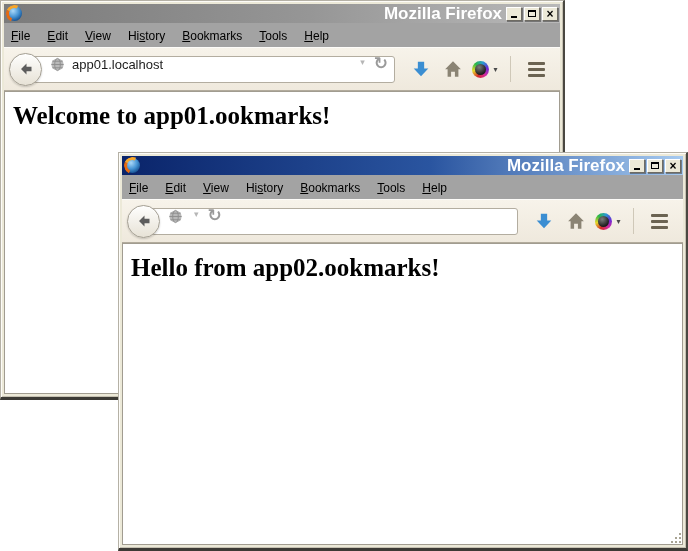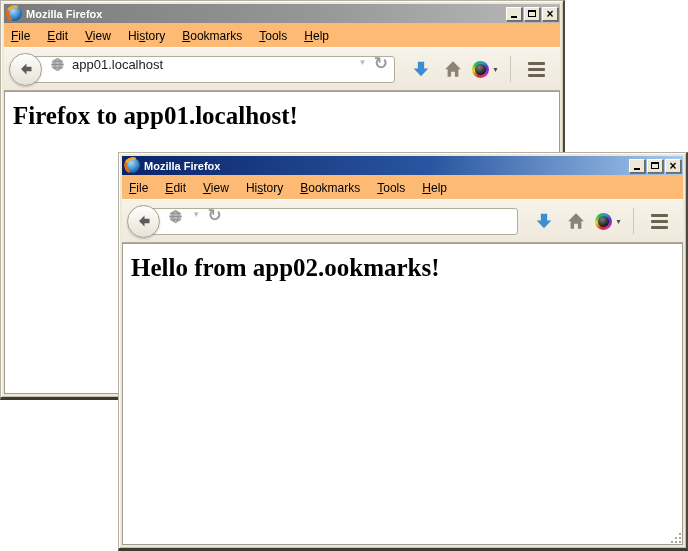--- a/index.html
+++ b/index.html
@@ -20,37 +20,37 @@
     padding:3px;
     display:flex;flex-direction:column;
   }
   .win-back{left:0;top:0;width:565px;height:400px;}
   .win-front{left:118px;top:152px;width:570px;height:399px;}
 
   
   .titlebar{height:19px;flex:none;display:flex;align-items:center;gap:4px;padding:0 2px 0 3px;}
   .titlebar.active{background:linear-gradient(90deg,#0a246a 0%,#2a55a0 55%,#a6caf0 100%);}
   .titlebar.inactive{background:linear-gradient(90deg,#7b7b7b 0%,#969696 55%,#b9b9b9 100%);}
-  .title-text{color:#fff;font-weight:bold;font-size:11px;flex:1;white-space:nowrap;cursor:default;}
+  .title-text{color:#fff;font-weight:bold;font-size:17px;flex:1;white-space:nowrap;cursor:default;text-align:right;}
   .ff-icon{width:15px;height:15px;border-radius:50%;flex:none;position:relative;
     background:radial-gradient(circle at 40% 32%,#aad8f8 0%,#4694d4 45%,#155090 78%,#0d3a6e 100%);}
   .ff-icon::after{content:"";position:absolute;left:-1px;top:-1px;width:11px;height:11px;border-radius:50%;
     border:3px solid transparent;border-left-color:#e86a10;border-top-color:#f7a629;transform:rotate(-20deg);}
   .win-buttons{display:flex;gap:2px;flex:none;}
   .win-btn{width:16px;height:14px;padding:0;background:#ece9d8;
     border:1px solid;border-color:#ffffff #6e6b63 #6e6b63 #ffffff;
     box-shadow:1px 1px 0 rgba(64,64,64,.55);
     display:flex;align-items:center;justify-content:center;cursor:default;}
   .g-min{width:6px;height:2px;background:#000;margin-top:7px;}
   .g-max{width:8px;height:7px;border:1px solid #000;border-top-width:2px;box-sizing:border-box;}
   .g-close{font:bold 12px "Liberation Sans","DejaVu Sans",sans-serif;line-height:10px;color:#000;}
 
   
   .menubar{height:23px;flex:none;display:flex;align-items:center;padding:1px 4px 0 7px;
-    font-size:12px;color:#000;background:#fdba74;}
+    font-size:12px;color:#000;background:#a3a3a3;}
   .menu-item{margin-right:17px;white-space:nowrap;cursor:default;}
   .menu-item u{text-decoration:underline;}
 
   
   .navbar{height:42px;flex:none;display:flex;align-items:center;
     background:linear-gradient(#f7f3ea,#efe9dd);
     border-top:1px solid #fdfcf9;border-bottom:1px solid #b2ab9c;
     padding:0 8px 0 5px;}
   .back-btn{width:33px;height:33px;border-radius:50%;flex:none;z-index:2;padding:0;
     background:linear-gradient(#fefefd,#e7e2d6);
@@ -148,21 +148,21 @@
     <button class="tb-btn">
       <span class="burger">
           <i></i>
           <i></i>
           <i></i>
         </span>
     </button>
   </div>
 
   <div class="content">
-    <h1>Firefox to app01.localhost!</h1>
+    <h1>Welcome to app01.ookmarks!</h1>
   </div>
 </div>
 
 <div class="window win-front">
   <div class="titlebar active">
     <span class="ff-icon"></span>
     <span class="title-text">Mozilla Firefox</span>
     <span class="win-buttons">
       <button class="win-btn">
           <span class="g-min"></span>

